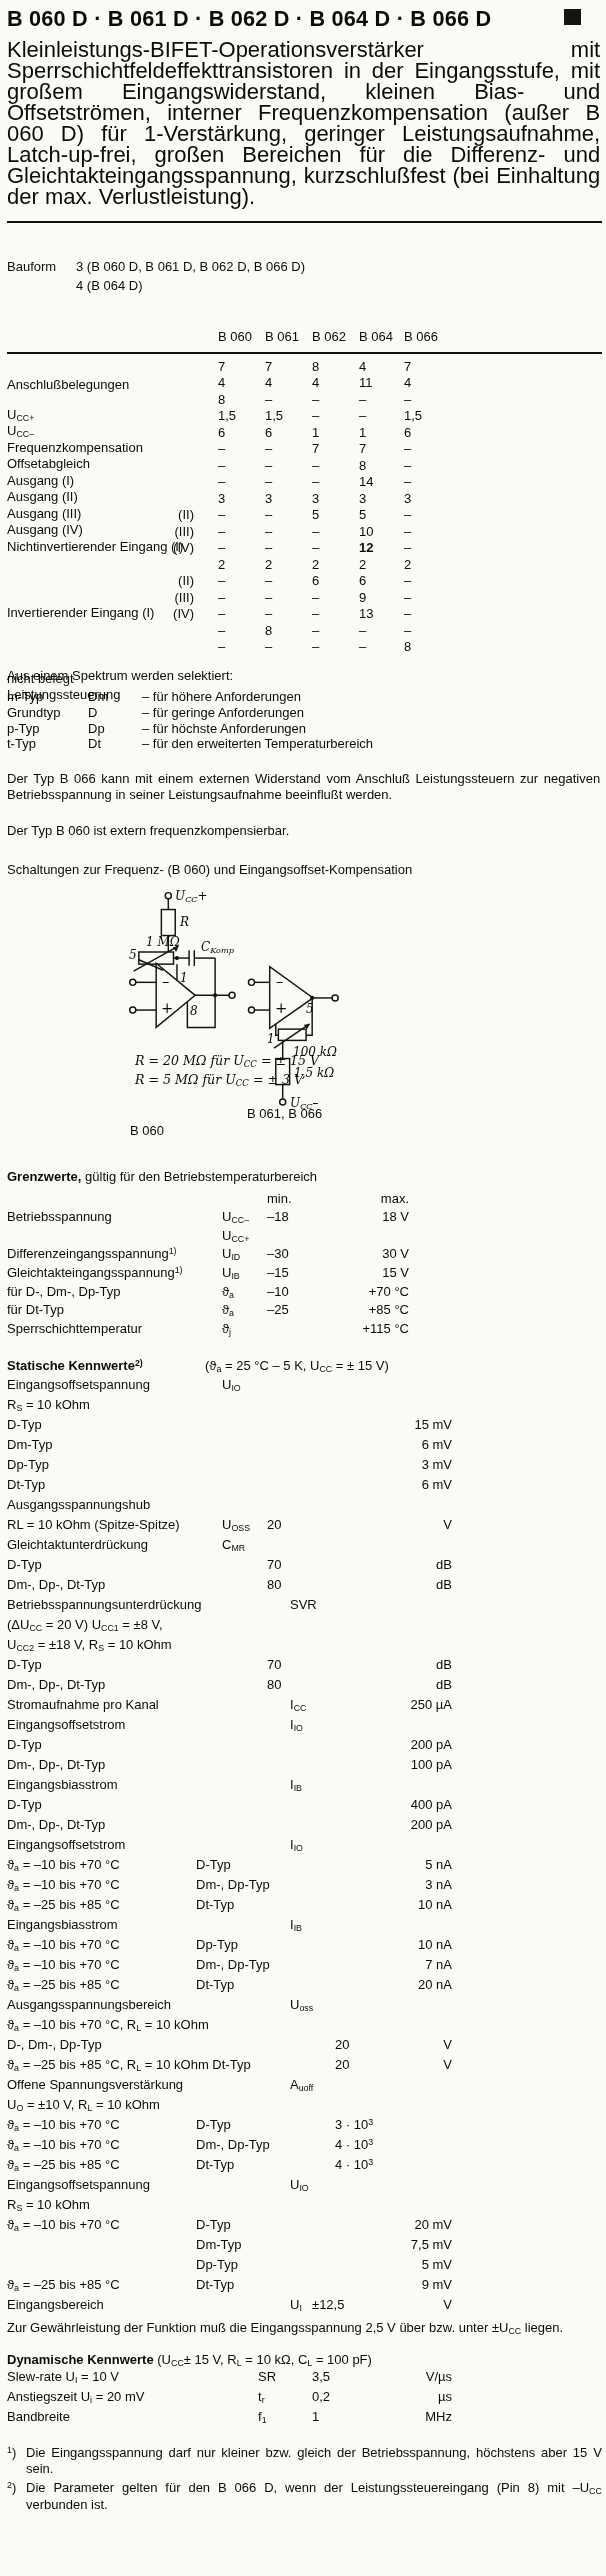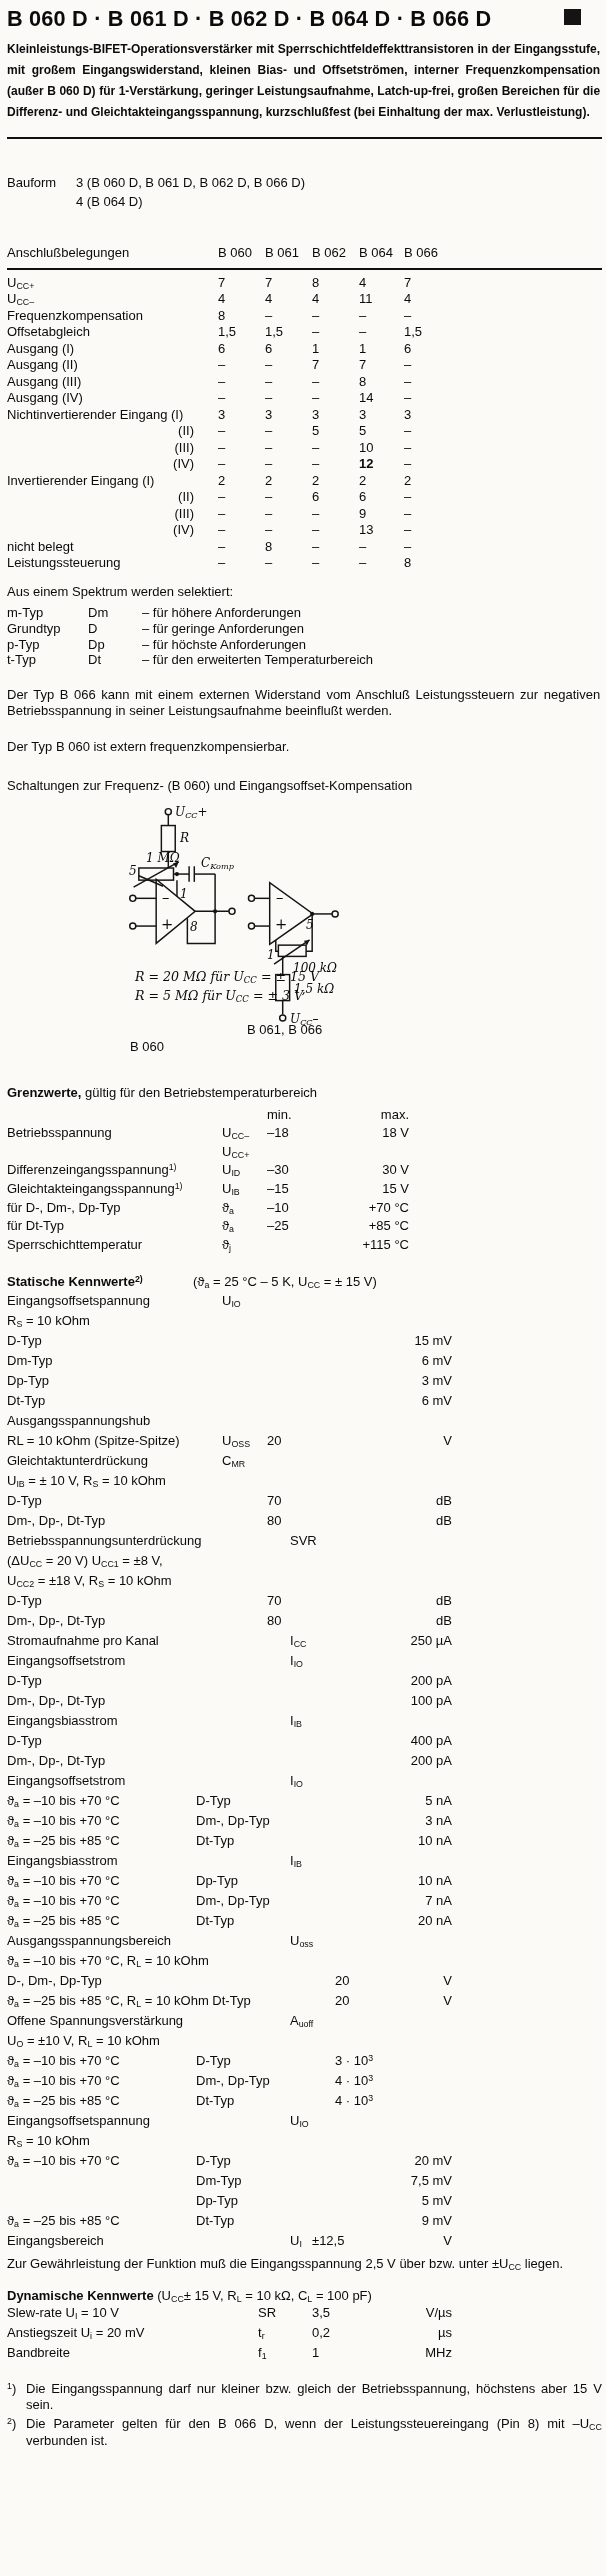--- a/index.html
+++ b/index.html
@@ -7,35 +7,35 @@
         font-family:"Liberation Sans",sans-serif;font-size:13px;line-height:16.5px;box-sizing:border-box;
         padding:7px 5.2px 17.3px 7px;}
   sub{font-size:0.68em;line-height:0;vertical-align:-0.25em;}
   sup{font-size:0.68em;line-height:0;vertical-align:0.45em;}
 
   
   .title-row{display:flex;align-items:flex-start;justify-content:space-between;}
   .doc-title{font-size:21.7px;font-weight:bold;letter-spacing:0.2px;line-height:24px;margin:0;}
   .corner-square{width:16.5px;height:16.5px;background:#141414;margin:1.7px 21px 0 0;}
 
-  .intro{font-weight:bold;font-size:12px;line-height:21px;text-align:justify;margin:7.8px 1.7px 0 0;}
+  .intro{font-weight:normal;font-size:22px;line-height:21px;text-align:justify;margin:7.8px 1.7px 0 0;}
 
   .rule{border:none;border-top:2.6px solid #101010;margin:14.7px 0 0 0;}
 
   
   .bauform{display:flex;margin-top:36px;}
   .bauform-label{width:69px;}
   .bauform-lines div{margin-bottom:1.7px;}
 
   
   .pin-table{margin-top:33px;position:relative;}
   .pt-row{position:relative;height:16.5px;}
   .pt-head{height:21px;}
   .pt-headline{border-bottom:2.2px solid #101010;margin:1.7px 0 5.2px 0;}
-  .pt-label{display:inline-block;}
+  .pt-label{display:inline-block;margin-top:48px;}
   .pt-sub{position:absolute;left:0;width:187px;text-align:right;}
   .pt-v{position:absolute;width:40px;}
   .pt-h{position:absolute;width:52px;}
 
   
   .spektrum{margin-top:12px;}
   .sp-row{position:relative;height:15.6px;}
   .sp-c1{position:absolute;left:0;}
   .sp-c2{position:absolute;left:81px;}
   .sp-c3{position:absolute;left:135px;}
@@ -63,21 +63,21 @@
   .s-t{position:absolute;left:189px;}
   .s-sym{position:absolute;left:283px;}
   .s-sym.near{left:215px;}
   .s-sym.dyn{left:251px;}
   .s-v1{position:absolute;left:260px;}
   .s-v2{position:absolute;left:305px;}
   .s-v3{position:absolute;left:328px;}
   .s-u{position:absolute;left:370px;width:75px;text-align:right;}
 
   .stat-head{position:relative;margin-top:19px;height:19px;}
-  .stat-cond{position:absolute;left:186px;top:0;}
+  .stat-cond{position:absolute;left:198px;top:0;}
 
   .note{margin-top:2.6px;text-align:justify;}
 
   .dyn-head{margin-top:16px;}
 
   
   .footnotes{margin-top:15.6px;}
   .fn-row{display:flex;margin-bottom:2.6px;}
   .fn-marker{width:19px;flex:none;}
   .fn-text{flex:1;text-align:justify;}
@@ -315,21 +315,20 @@
   <div id="s-rows">
       <div class="s-row"><span>Eingangsoffsetspannung</span><span class="s-sym near">U<sub>IO</sub></span></div>
       <div class="s-row"><span>R<sub>S</sub> = 10 kOhm</span></div>
       <div class="s-row"><span>D-Typ</span><span class="s-u">15 mV</span></div>
       <div class="s-row"><span>Dm-Typ</span><span class="s-u">6 mV</span></div>
       <div class="s-row"><span>Dp-Typ</span><span class="s-u">3 mV</span></div>
       <div class="s-row"><span>Dt-Typ</span><span class="s-u">6 mV</span></div>
       <div class="s-row"><span>Ausgangsspannungshub</span></div>
       <div class="s-row"><span>RL = 10 kOhm (Spitze-Spitze)</span><span class="s-sym near">U<sub>OSS</sub></span><span class="s-v1">20</span><span class="s-u">V</span></div>
       <div class="s-row"><span>Gleichtaktunterdrückung</span><span class="s-sym near">C<sub>MR</sub></span></div>
-      <div class="s-row"><span>U<sub>IB</sub> = ± 10 V,  R<sub>S</sub> = 10 kOhm</span></div>
       <div class="s-row"><span>D-Typ</span><span class="s-v1">70</span><span class="s-u">dB</span></div>
       <div class="s-row"><span>Dm-, Dp-, Dt-Typ</span><span class="s-v1">80</span><span class="s-u">dB</span></div>
       <div class="s-row"><span>Betriebsspannungsunterdrückung</span><span class="s-sym">SVR</span></div>
       <div class="s-row"><span>(ΔU<sub>CC</sub> = 20 V)  U<sub>CC1</sub> = ±8 V,</span></div>
       <div class="s-row"><span>U<sub>CC2</sub> = ±18 V,  R<sub>S</sub> = 10 kOhm</span></div>
       <div class="s-row"><span>D-Typ</span><span class="s-v1">70</span><span class="s-u">dB</span></div>
       <div class="s-row"><span>Dm-, Dp-, Dt-Typ</span><span class="s-v1">80</span><span class="s-u">dB</span></div>
       <div class="s-row"><span>Stromaufnahme pro Kanal</span><span class="s-sym">I<sub>CC</sub></span><span class="s-u">250 µA</span></div>
       <div class="s-row"><span>Eingangsoffsetstrom</span><span class="s-sym">I<sub>IO</sub></span></div>
       <div class="s-row"><span>D-Typ</span><span class="s-u">200 pA</span></div>

